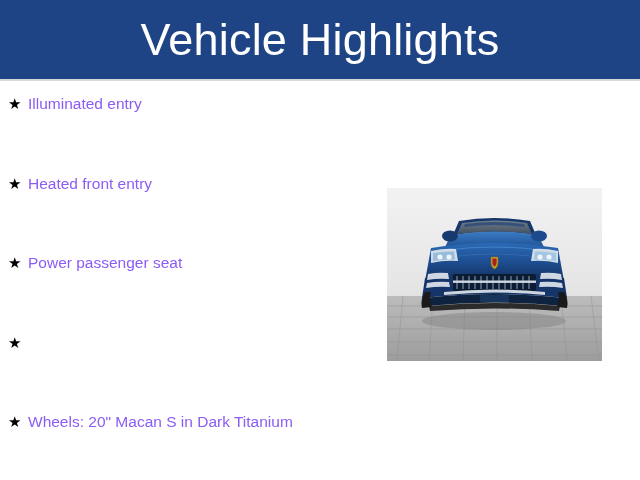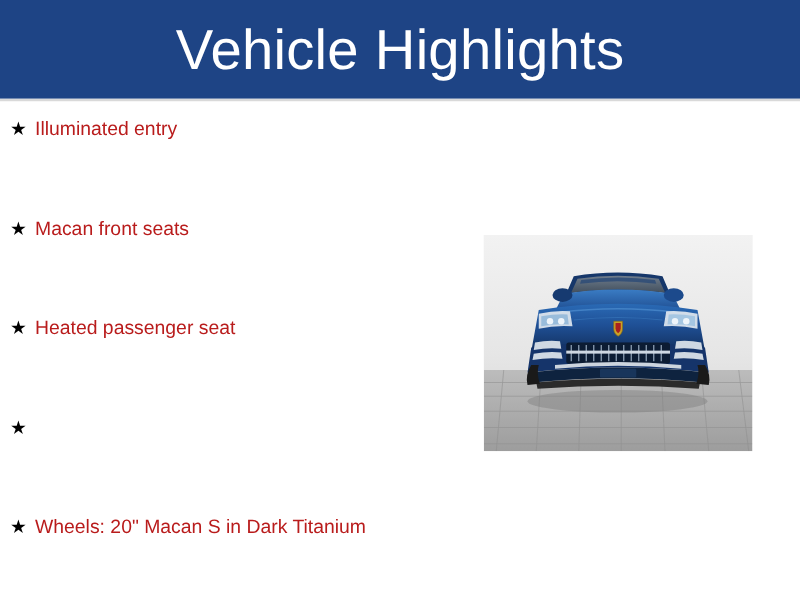--- a/index.html
+++ b/index.html
@@ -68,21 +68,21 @@
   .bullet-star {
     flex: 0 0 auto;
     width: 20px;
     color: #000000;
     font-size: 15px;
     line-height: 22px;
     text-align: left;
   }
   .bullet-text {
     flex: 1 1 auto;
-    color: #b91c1c;
+    color: #8b5cf6;
     font-size: 15.5px;
     line-height: 22px;
     white-space: nowrap;
   }
 
   
   .photo {
     position: absolute;
     left: 387px;
     top: 188px;
@@ -109,26 +109,26 @@
 
   <div class="bullets">
 
     <div class="bullet-row">
       <span class="bullet-star">★</span>
       <span class="bullet-text">Illuminated entry</span>
     </div>
 
     <div class="bullet-row">
       <span class="bullet-star">★</span>
-      <span class="bullet-text">Macan front seats</span>
-    </div>
-
-    <div class="bullet-row">
-      <span class="bullet-star">★</span>
-      <span class="bullet-text">Heated passenger seat</span>
+      <span class="bullet-text">Heated front entry</span>
+    </div>
+
+    <div class="bullet-row">
+      <span class="bullet-star">★</span>
+      <span class="bullet-text">Power passenger seat</span>
     </div>
 
     <div class="bullet-row">
       <span class="bullet-star">★</span>
     </div>
 
     <div class="bullet-row">
       <span class="bullet-star">★</span>
       <span class="bullet-text">Wheels: 20" Macan S in Dark Titanium</span>
     </div>

